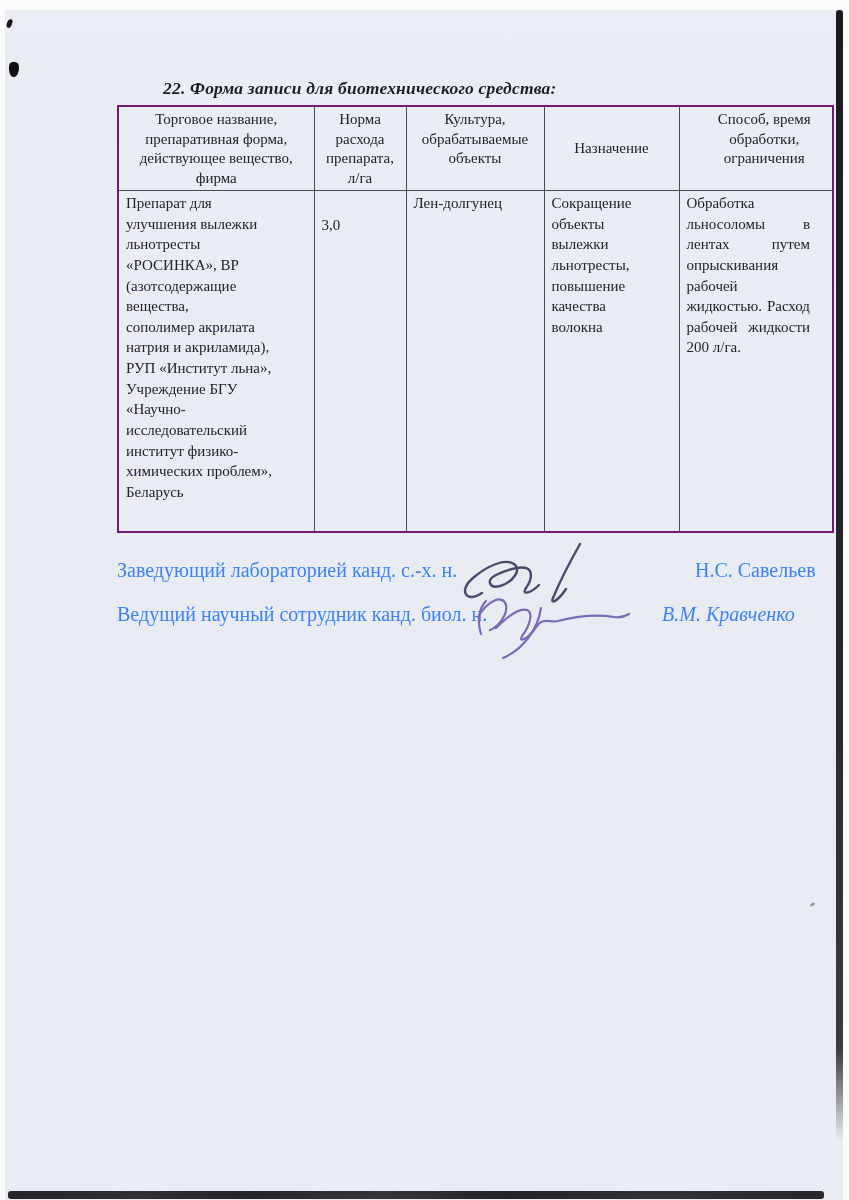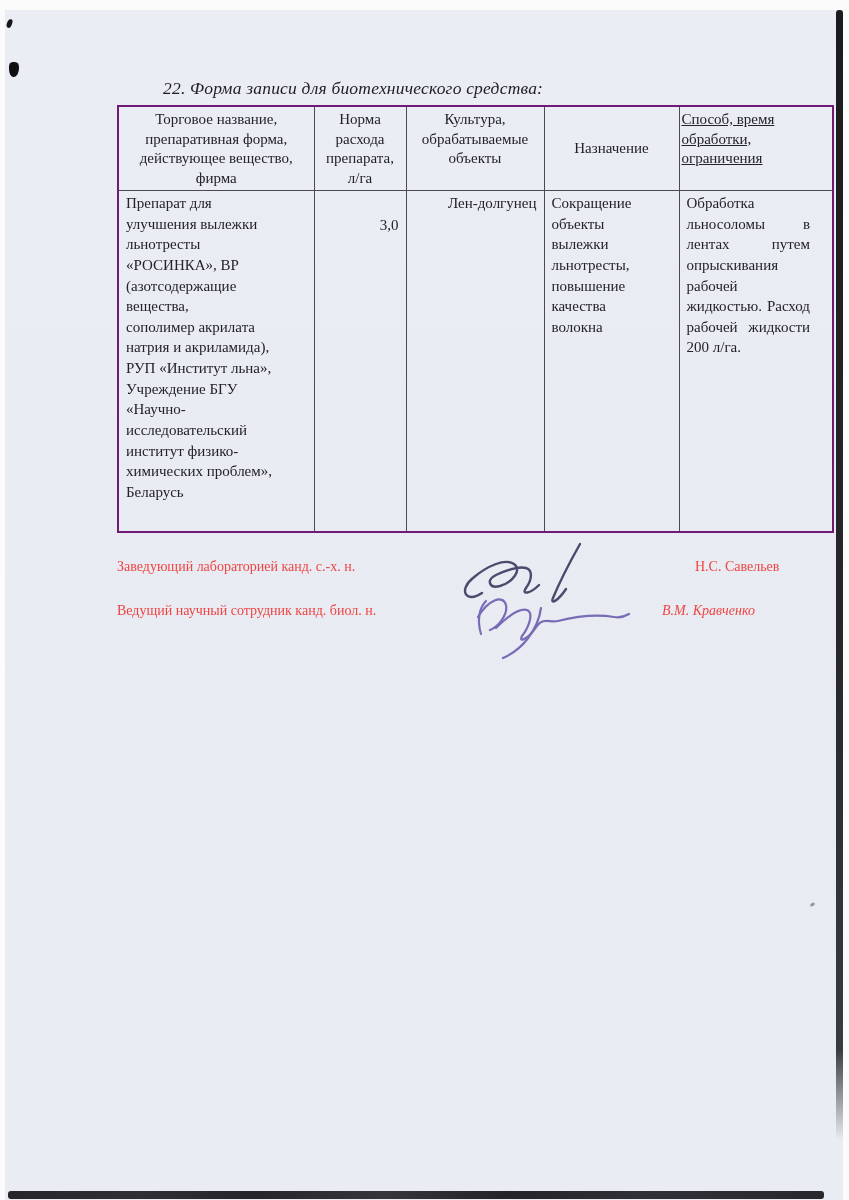--- a/index.html
+++ b/index.html
@@ -33,53 +33,53 @@
     position:absolute;left:9px;top:62px;width:10px;height:15px;
     background:#101013;border-radius:40% 45% 50% 40% / 30% 30% 60% 55%;
   }
   .speck{
     position:absolute;left:810px;top:903px;width:5px;height:3px;
     background:#8e94a4;border-radius:50%;transform:rotate(-30deg);
   }
   
   .title{
     position:absolute;left:163px;top:78px;width:520px;
-    font-size:17.5px;font-weight:normal;font-style:italic;color:#1d1d24;
+    font-size:17.5px;font-weight:bold;font-style:italic;color:#1d1d24;
     letter-spacing:.2px;white-space:nowrap;
   }
   
   .doc-table{
     position:absolute;left:117px;top:105px;width:715px;
     border-collapse:collapse;table-layout:fixed;
     color:#23232b;
   }
   .doc-table th,.doc-table td{
     border:1.5px solid #4a4a54;
     font-weight:normal;
     font-size:15px;
   }
   .doc-table{border:2px solid #701a75;}
   .doc-table th{
     height:78px;vertical-align:top;
     padding:3px 5px 2px;
     text-align:center;line-height:1.3;
   }
   .doc-table th.v-mid{vertical-align:middle;margin-left:32px;}
-  .doc-table th.h-left{text-align:left;padding-left:2px;text-decoration:underline;}
+  .doc-table th.h-left{text-align:center;padding-left:22px;}
   .doc-table td{
     height:312px;vertical-align:top;
     padding:2px 7px 4px;line-height:1.375;text-align:left;
   }
-  .doc-table td.c-center{text-align:right;}
+  .doc-table td.c-center{text-align:left;}
   .doc-table td.pre{white-space:pre-line;}
   .doc-table td.rate{padding-top:24px;}
   .doc-table td.just{text-align:justify;text-align-last:left;padding-right:22px;}
   
   .sig-pos,.sig-name{
-    position:absolute;font-size:14px;color:#ef4444;white-space:nowrap;
+    position:absolute;font-size:20px;color:#3b82f6;white-space:nowrap;
   }
   .sig-pos-1{left:117px;top:559px;}
   .sig-name-1{left:667px;top:559px;margin-left:28px;}
   .sig-pos-2{left:117px;top:603px;}
   .sig-name-2{left:662px;top:603px;font-style:italic;}
   .sig-ink{position:absolute;left:452px;top:537px;}
 </style>
 </head>
 <body>
 

